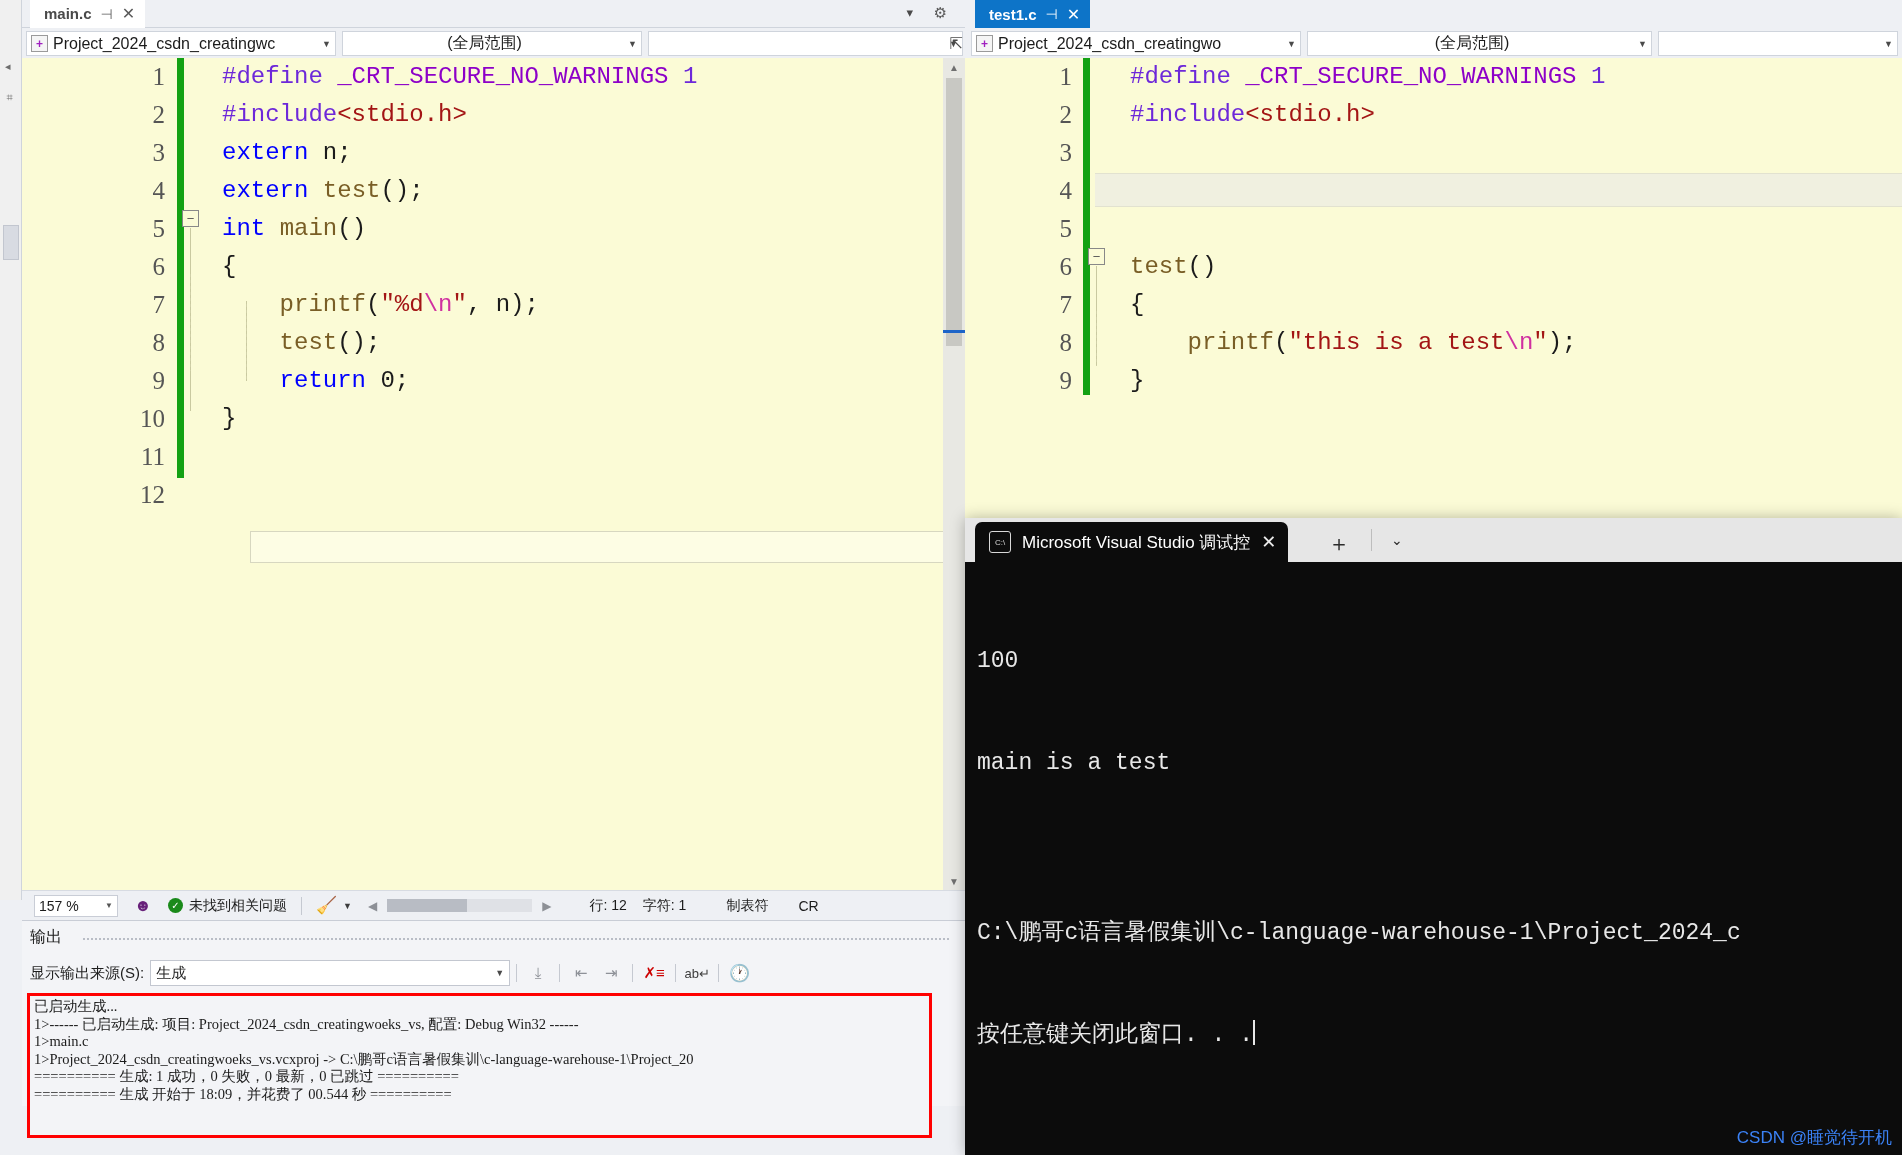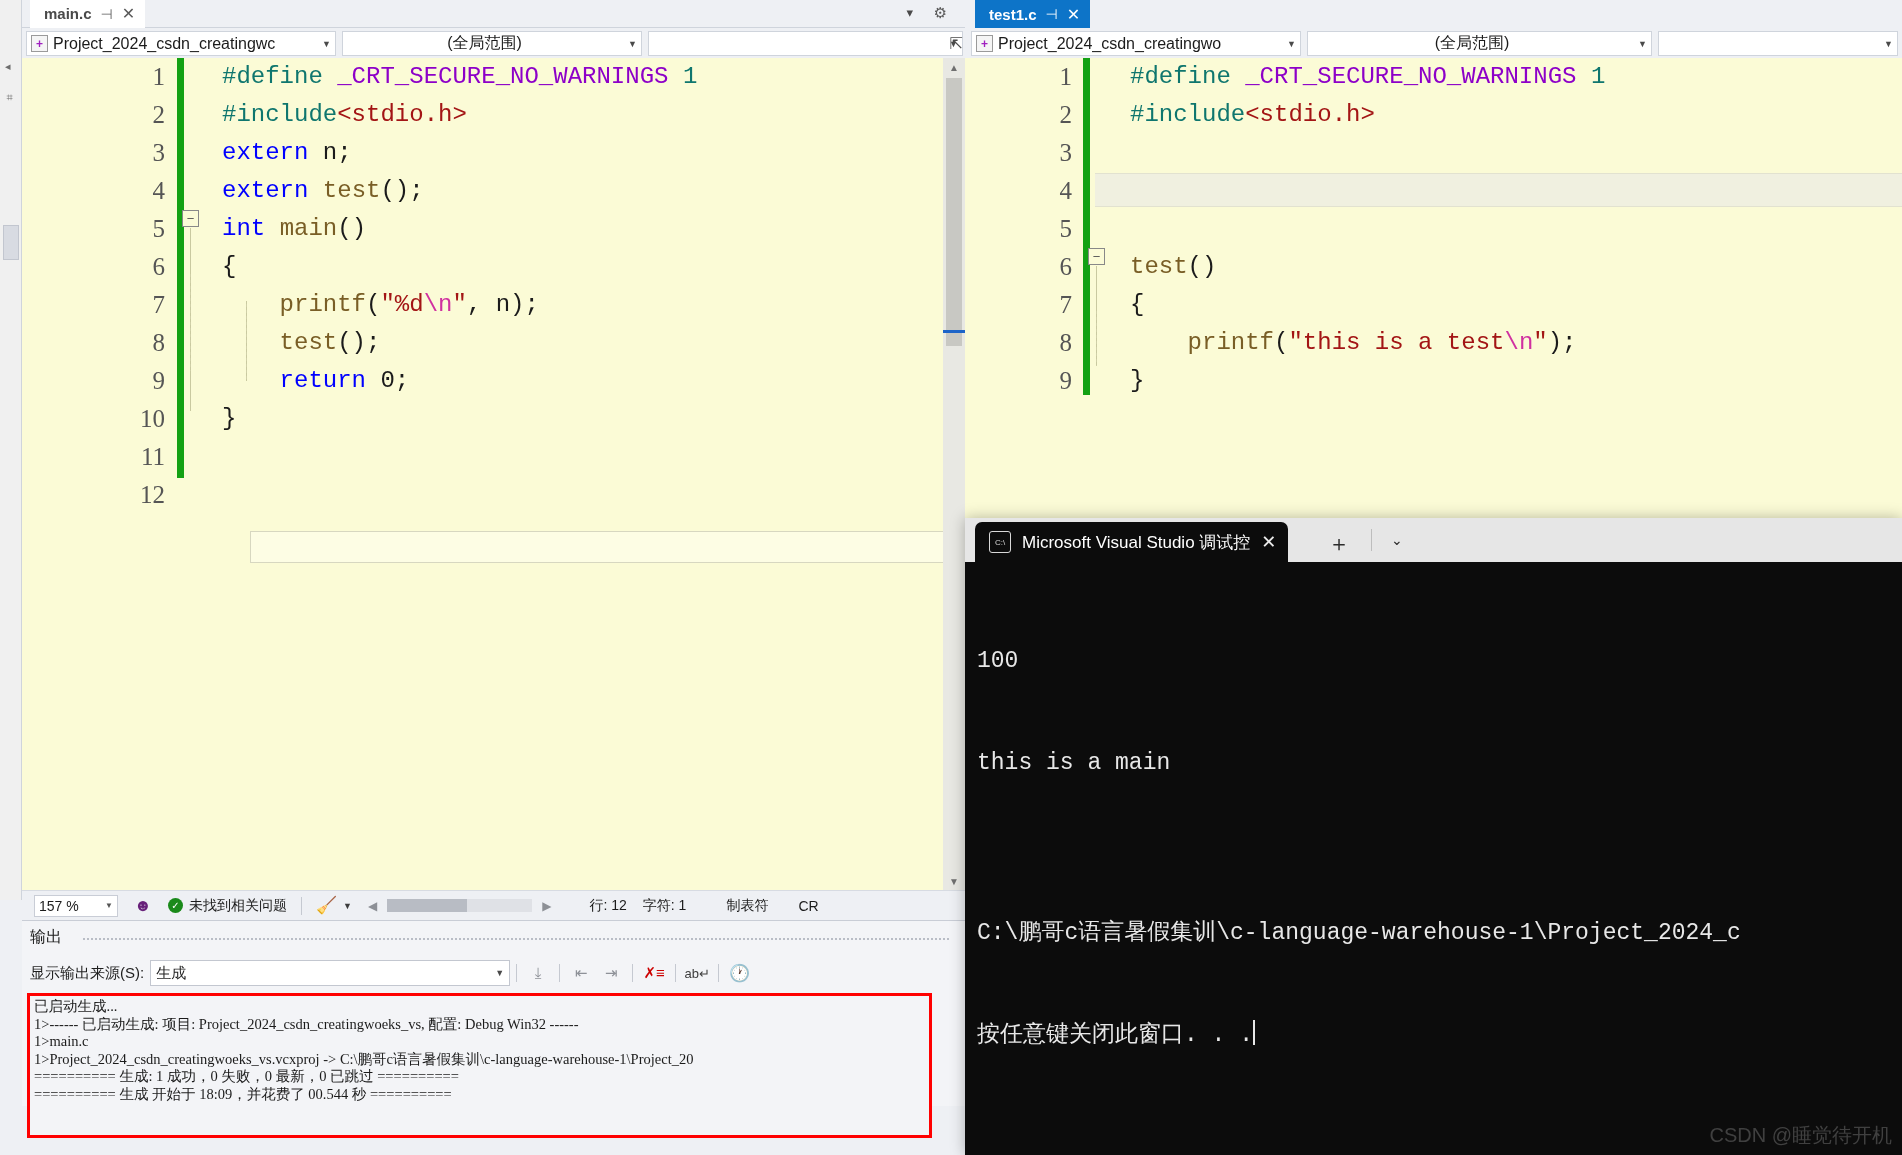--- a/index.html
+++ b/index.html
@@ -50,21 +50,21 @@
   #left-navbar .pinbtn { position:absolute; right:2px; top:6px; font-size:16px; color:#4a4a4a; }
 
   
   #left-code {
     left:22px; top:58px; width:943px; height:832px; background:#fbfbd6; overflow:hidden;
   }
   #left-gutter { position:absolute; left:0; top:0; width:155px; height:100%; background:#fbfbd6; }
   .lnum { position:absolute; right:10px; text-align:right; color:#2b91af; color:#555; font-family:"Liberation Serif", serif; font-size:25px; }
   .changebar { position:absolute; width:7px; background:#13a113; }
   .codeline { position:absolute; left:0; white-space:pre; font-family:"Liberation Mono", monospace; font-size:24px; letter-spacing:0px; }
-  .c-pre   { color:#0f766e; }
+  .c-pre   { color:#6d28d9; }
   .c-macro { color:#8d00c8; }
   .c-str   { color:#a31515; }
   .c-kw    { color:#0000ff; }
   .c-fn    { color:#795e26; }
   .c-plain { color:#1b1b1b; }
   .c-esc   { color:#d030a0; }
   .fold {
     position:absolute; width:17px; height:17px; border:1px solid #888; background:#fbfbd6;
     display:flex; align-items:center; justify-content:center; font-size:13px; color:#555; line-height:1;
   }
@@ -137,21 +137,21 @@
   #console-vsep { position:absolute; left:406px; top:11px; width:1px; height:22px; background:#bdbdbd; }
   #console-chev { position:absolute; left:426px; top:14px; font-size:14px; color:#2b2b2b; }
   #console-body {
     position:absolute; left:0; top:44px; width:100%; height:593px; color:#e8e8e8;
     font-family:"Liberation Mono", monospace; font-size:23px; line-height:34px;
     padding:14px 0 0 12px; white-space:pre; overflow:hidden;
   }
   .caret { display:inline-block; width:2px; height:25px; background:#e8e8e8; vertical-align:-4px; }
 
   
-  #watermark { right:10px; bottom:6px; font-size:20px; color:#404040;text-align:center; }
+  #watermark { right:10px; bottom:6px; font-size:17px; color:#3b82f6;text-align:center; }
 </style>
 </head>
 <body>
 
 <div id="left-group" class="abs">
 
   <div id="left-strip" class="abs">
     <span class="vstrip-ico" style="left:5px;top:60px;">◂</span>
     <span class="vstrip-ico" style="left:4px;top:92px;writing-mode:vertical-rl;">⌗</span>
     <span class="vstrip-ico" style="left:3px;top:225px;width:16px;height:35px;background:#d8dbe2;border:1px solid #c2c6cf;"></span>
@@ -368,20 +368,20 @@
       <span class="cmdico">C:\</span>
       <span>Microsoft Visual Studio 调试控</span>
       <span class="xclose2">✕</span>
     </div>
     <span id="console-plus">＋</span>
     <span id="console-vsep"></span>
     <span id="console-chev">⌄</span>
   </div>
   <div id="console-body">
     <div>100</div>
-    <div>this is a main</div>
+    <div>main is a test</div>
     <div></div>
     <div>C:\鹏哥c语言暑假集训\c-language-warehouse-1\Project_2024_c</div>
     <div><span>按任意键关闭此窗口. . .</span><span class="caret"></span></div>
   </div>
 </div>
 
 <div id="watermark" class="abs">CSDN @睡觉待开机</div>
 
 </body></html>

